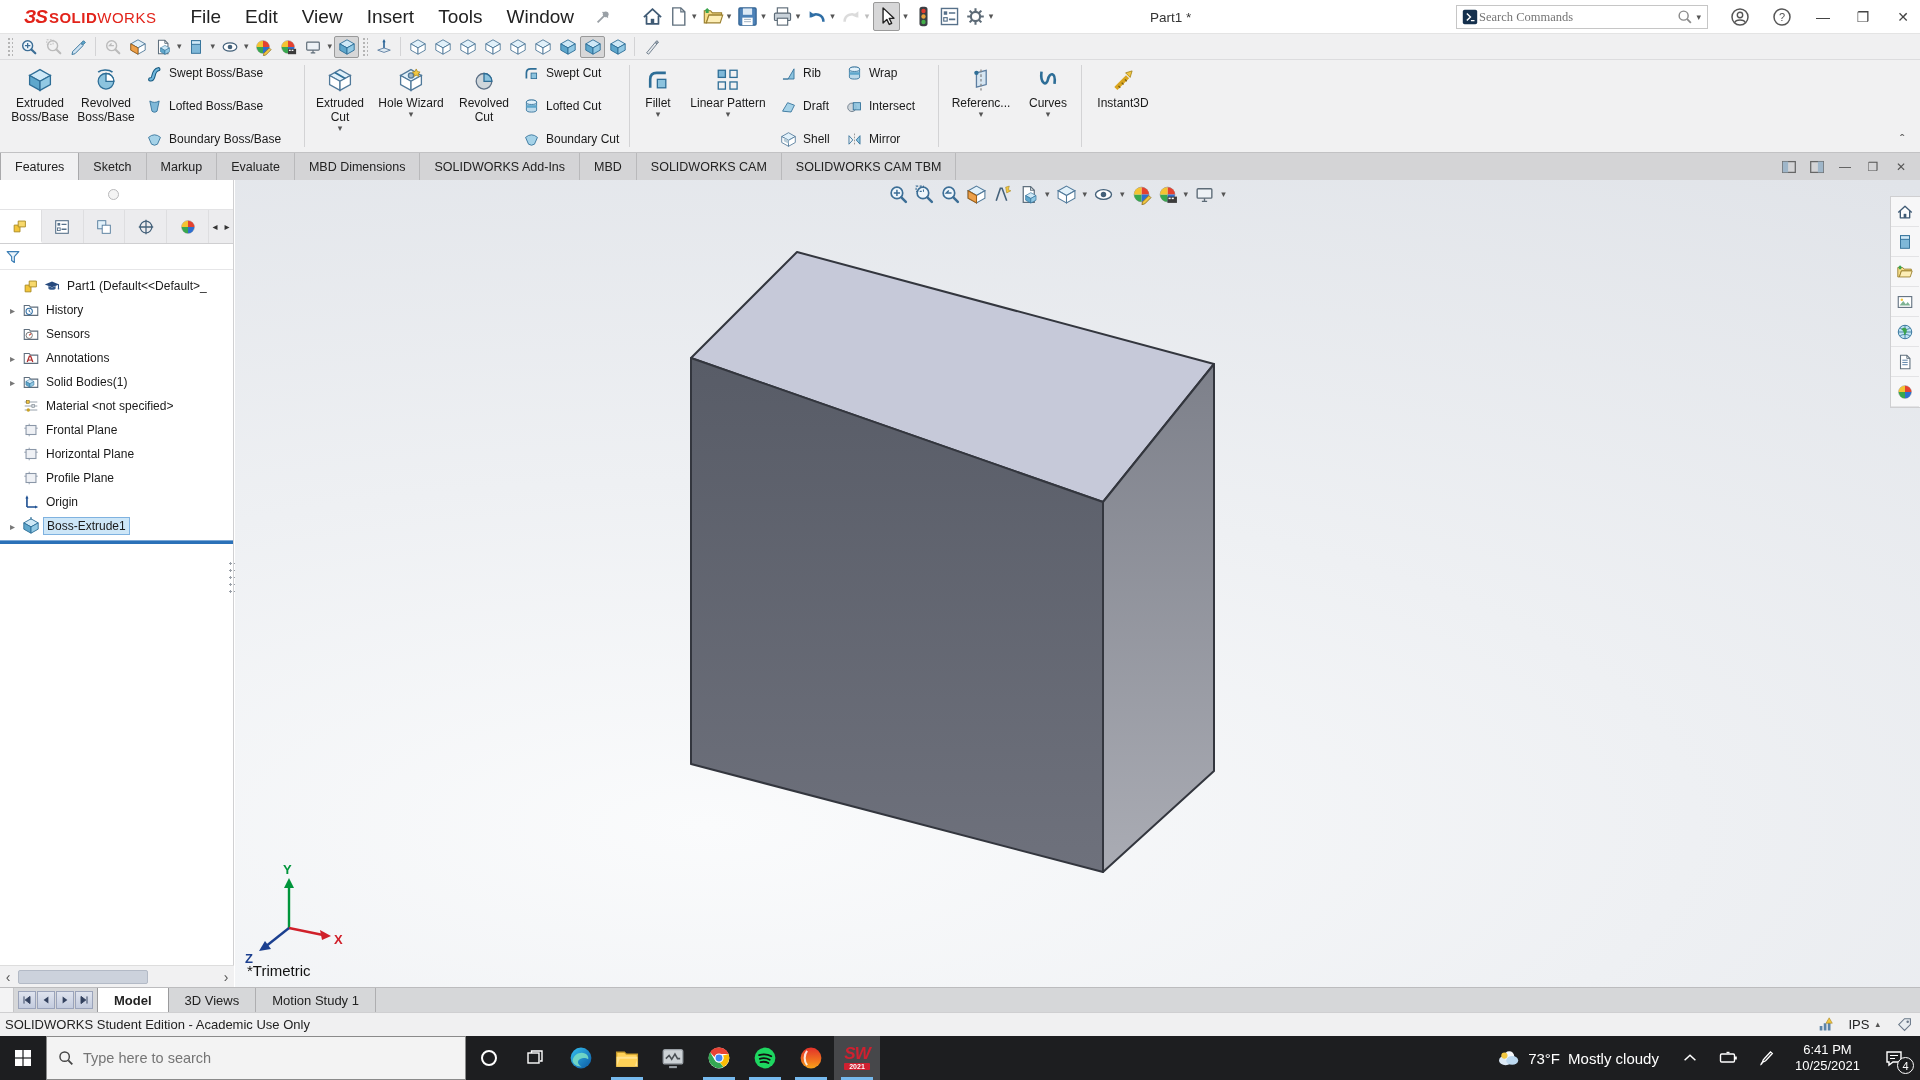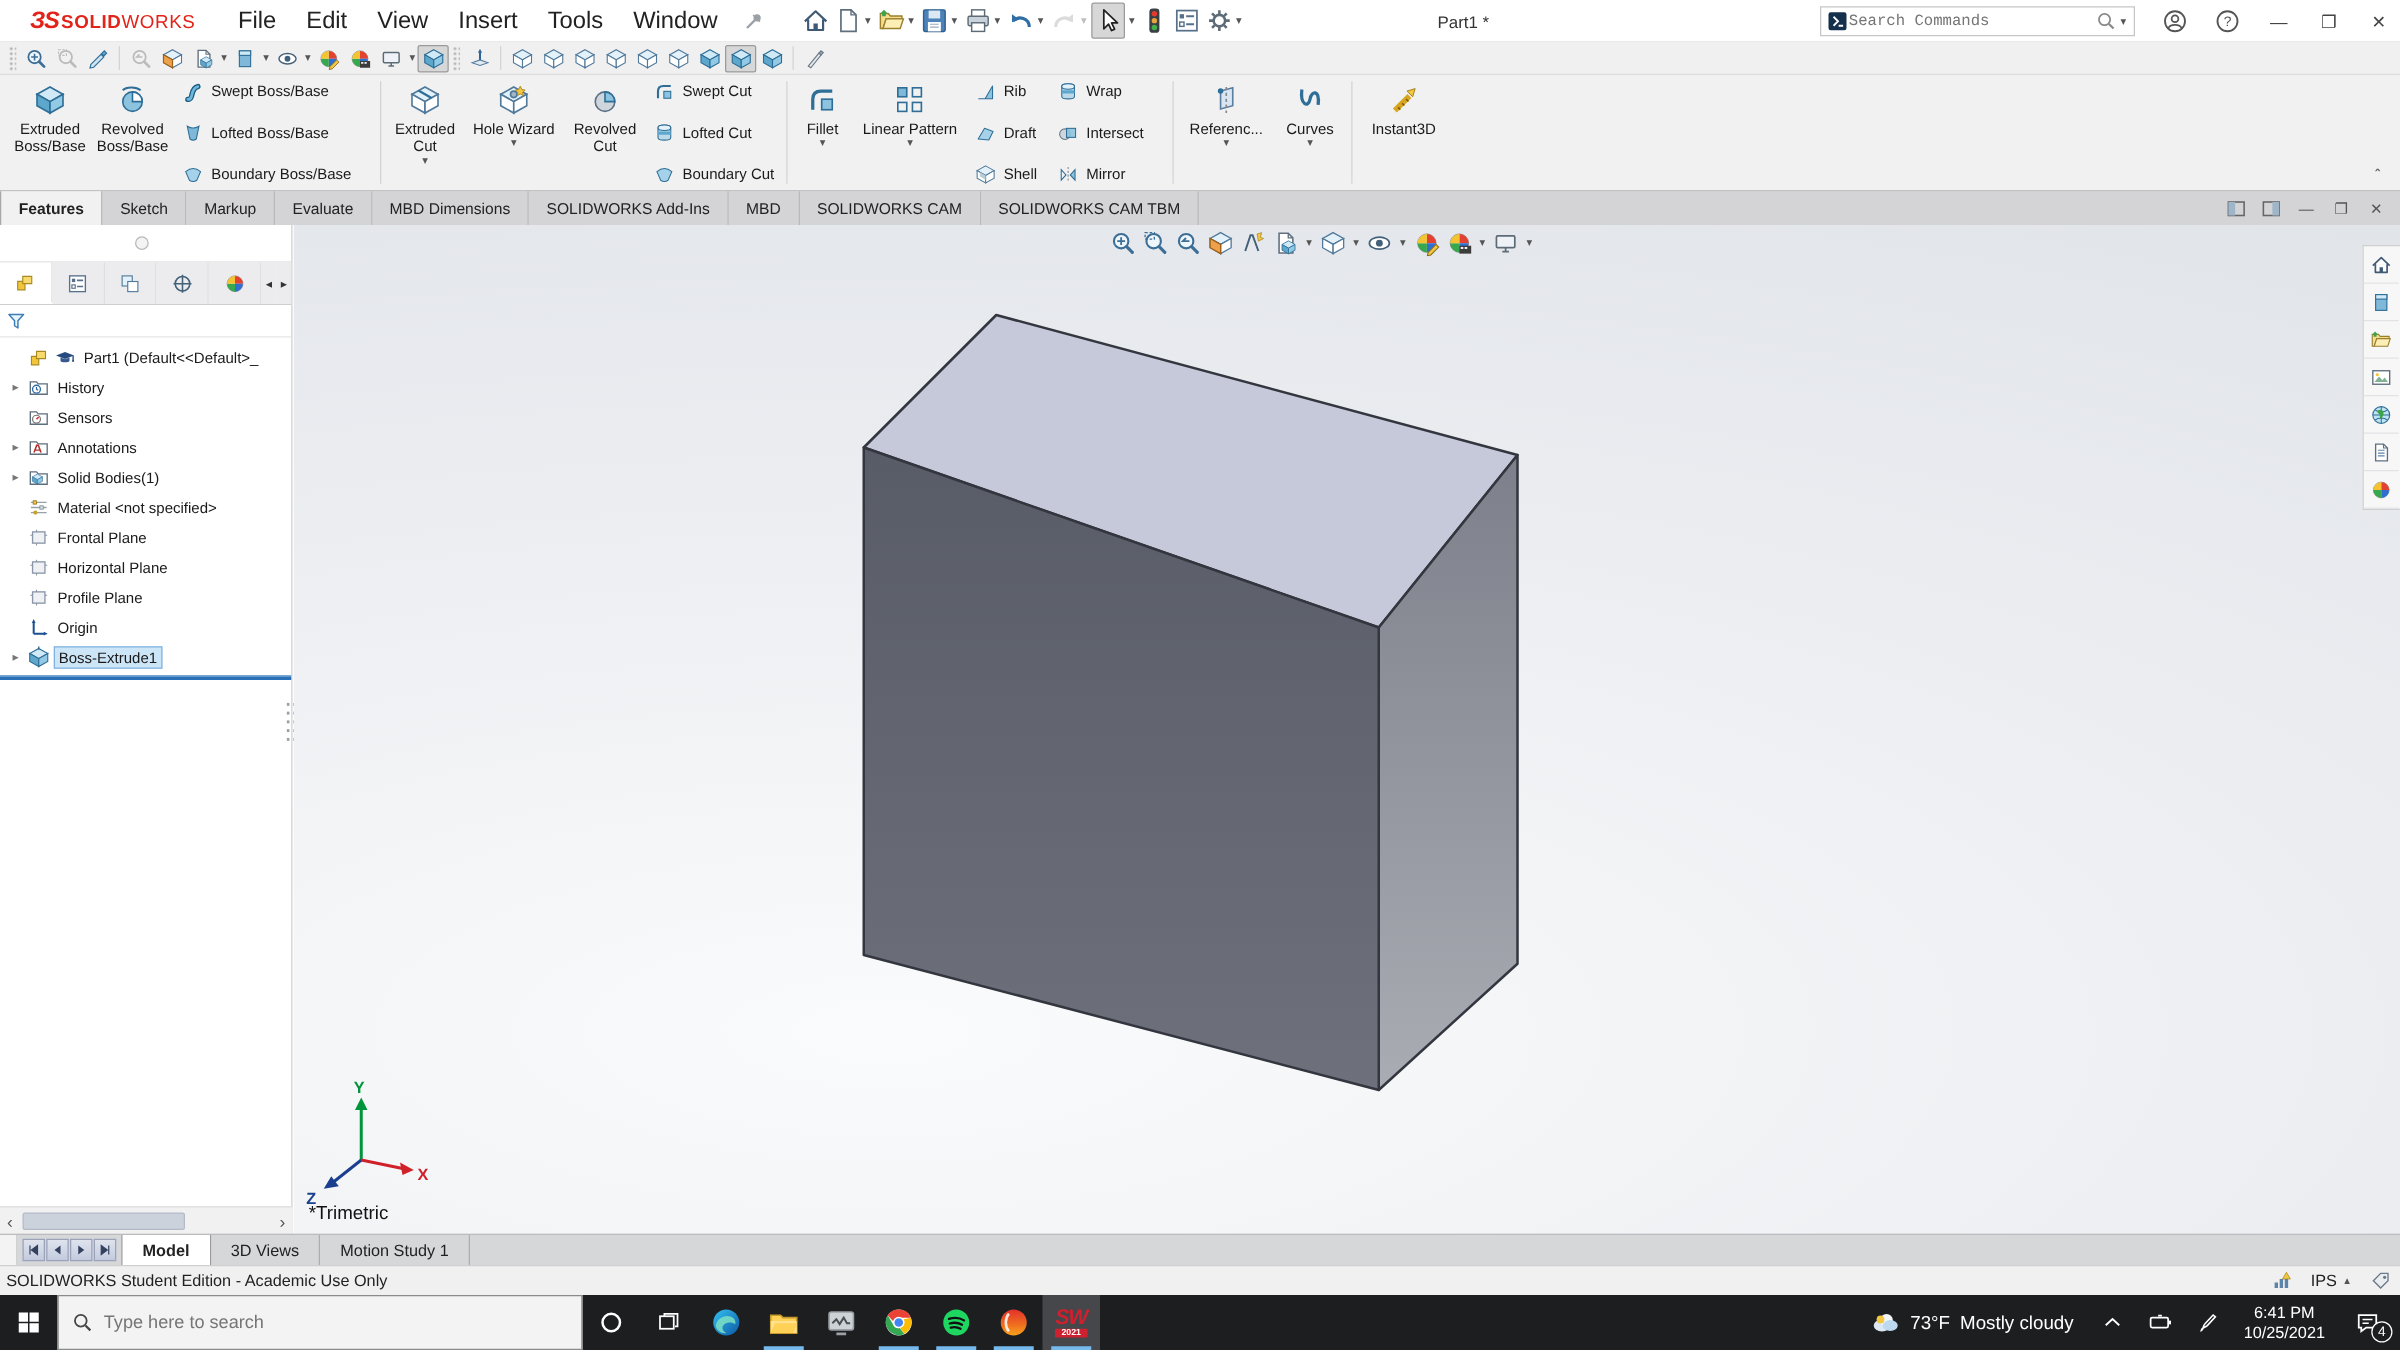--- a/index.html
+++ b/index.html
@@ -20,21 +20,21 @@
   .swlogo b{font-size:15px;color:#e2231a;letter-spacing:.5px}
   .swlogo i{font-style:normal;font-size:15px;color:#e2231a;font-weight:300;letter-spacing:.5px}
   #menus{display:flex;margin-left:24px;gap:4px}
   #menus span{padding:4px 10px;font-size:19px;color:#222;cursor:default}
   .pin{margin:0 10px}
   #qat{display:flex;align-items:center;margin-left:18px;gap:1px}
   .qbtn{display:flex;align-items:center;padding:2px 1px;border-radius:2px}
   .qbtn .ic24{width:23px;height:23px}
   #tbtitle{position:absolute;left:1150px;top:0;height:34px;display:flex;align-items:center;font-size:13.5px;color:#333}
   #tbsearch{position:absolute;left:1456px;top:5px;width:252px;height:24px;border:1px solid #c6c6c6;background:#fff;display:flex;align-items:center;padding:0 4px}
-  #tbsearch input{border:0;outline:0;flex:1;font-size:12.5px;color:#777;font-family:Liberation Mono, monospace;min-width:0}
+  #tbsearch input{border:0;outline:0;flex:1;font-size:12.5px;color:#777;font-family:Liberation Serif, serif;min-width:0}
   .winbtn{position:absolute;top:0;width:34px;height:33px;display:flex;align-items:center;justify-content:center;color:#444;font-size:14px}
   .titlebar-icbtn{position:absolute;top:4px;width:28px;height:26px;display:flex;align-items:center;justify-content:center}
 
   
   #viewbar{position:absolute;left:0;top:34px;width:1920px;height:26px;background:#f0f0f1;border-bottom:1px solid #dcdcde;display:flex;align-items:center;padding-left:4px}
   .vbtn{width:25px;height:22px;display:flex;align-items:center;justify-content:center}
   .handle{width:6px;height:20px;margin:0 3px;background-image:radial-gradient(circle,#b5b5b5 1px,transparent 1.2px);background-size:4px 4px}
 
   
   #ribbon{position:absolute;left:0;top:60px;width:1920px;height:92px;background:#f1f1f2;display:flex;align-items:stretch;padding:2px 0 2px 8px}
@@ -42,21 +42,21 @@
   .rbig .bic{width:26px;height:26px;margin-bottom:3px}
   .rbig .lbl{white-space:nowrap}
   .rstack{display:flex;flex-direction:column;justify-content:space-between;gap:2px;padding:0 6px}
   .rsmall{display:flex;align-items:center;gap:6px;font-size:12px;height:22px;white-space:nowrap;color:#1a1a1a}
   .rsmall .ic{width:17px;height:17px}
   #ribbon-collapse{position:absolute;right:8px;top:132px;width:20px;height:16px;display:flex;align-items:center;justify-content:center;color:#666;font-weight:bold;font-size:12px}
 
   
   #cmtabs{position:absolute;left:0;top:152px;width:1920px;height:28px;background:#d4d4d6;border-top:1px solid #c2c2c4;display:flex;align-items:stretch}
   .cmtab{display:flex;align-items:center;padding:0 14px;font-size:12.5px;color:#222;border-right:1px solid #b9b9bb;background:#d4d4d6}
-  .cmtab.active{background:#f1f1f2;font-weight:bold;border-right:1px solid #a9a9ab;border-left:1px solid #a9a9ab}
+  .cmtab.active{background:#f1f1f2;font-weight:normal;border-right:1px solid #a9a9ab;border-left:1px solid #a9a9ab}
   #panecontrols{margin-left:auto;display:flex;align-items:center;gap:10px;padding-right:10px;color:#555}
   #panecontrols .pc{display:flex;align-items:center;justify-content:center;width:18px;height:18px;font-size:12px}
 
   
   #main{position:absolute;left:0;top:180px;width:1920px;height:807px;background:#fff}
   
   #panel{position:absolute;left:0;top:0;width:234px;height:807px;background:#fff;border-right:1px solid #d0d0d2}
   #panel-topstrip{height:30px;position:relative;border-bottom:1px solid #e3e3e5}
   #panel-collapse-dot{position:absolute;left:108px;top:9px;width:11px;height:11px;border:1px solid #b9b9bb;border-radius:50%;background:#f4f4f4}
   #ptabs{display:flex;height:34px;border-bottom:1px solid #cfcfd1;align-items:stretch}

